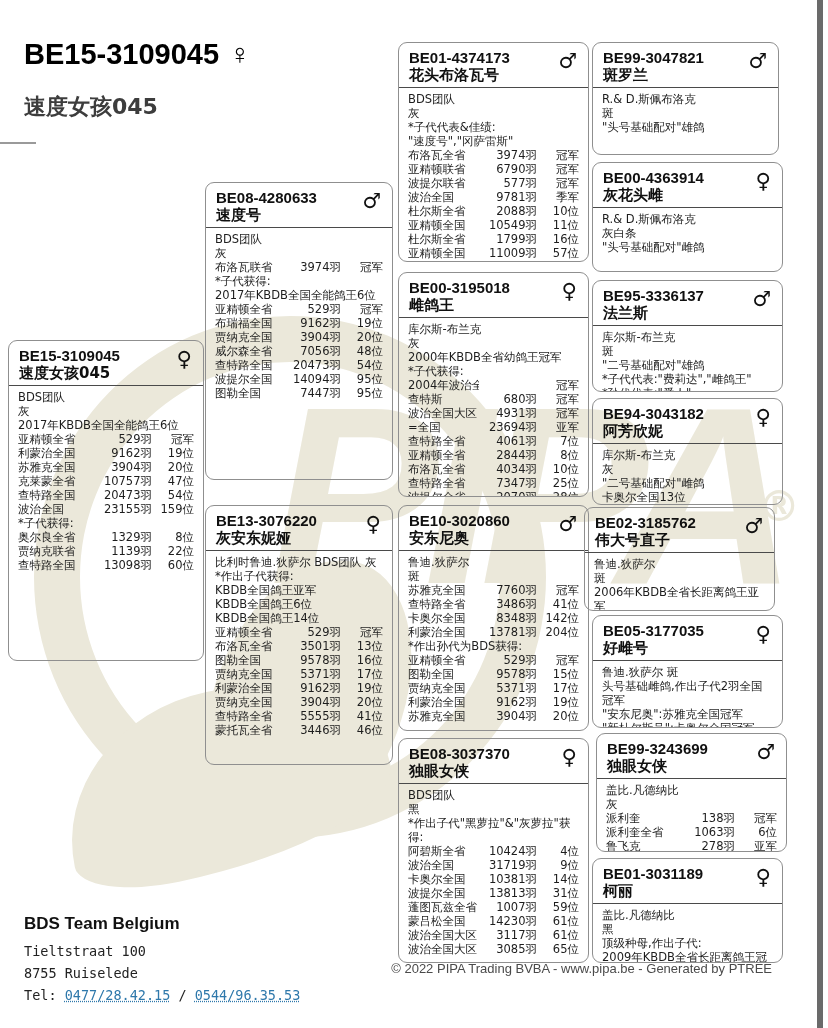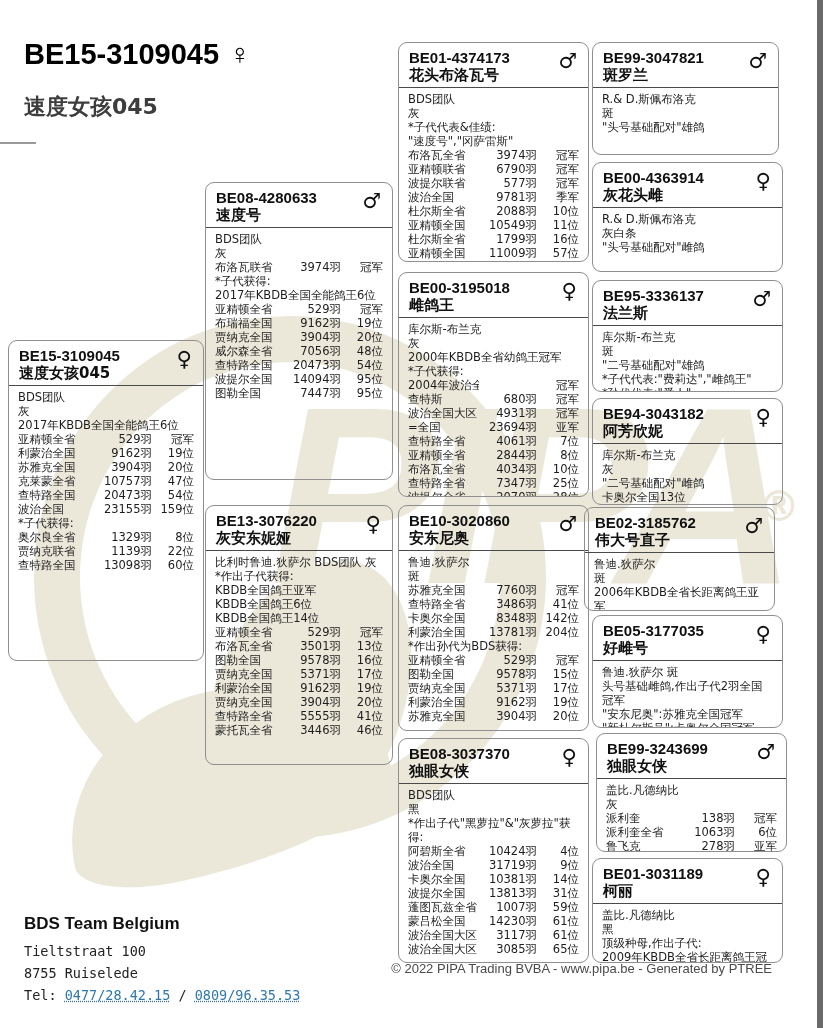--- a/index.html
+++ b/index.html
@@ -557,17 +557,17 @@
         <div class="tline">顶级种母,作出子代:</div>
         <div class="tline">2009年KBDB全省长距离鸽王冠军</div>
       </div>
     </div>
   </div>
 
 <div class="footer">
   <div class="footer-team">BDS Team Belgium</div>
   <div class="footer-line">Tieltstraat 100</div>
   <div class="footer-line">8755 Ruiselede</div>
-  <div class="footer-line"><span>Tel: </span><a class="phone-link">0477/28.42.15</a><span> / </span><a class="phone-link">0809/96.35.53</a></div>
+  <div class="footer-line"><span>Tel: </span><a class="phone-link">0477/28.42.15</a><span> / </span><a class="phone-link">0544/96.35.53</a></div>
 </div>
 <div class="copyright">© 2022 PIPA Trading BVBA - www.pipa.be - Generated by PTREE</div>
 
 <div class="edge-bar"></div>
 
 </body></html>

